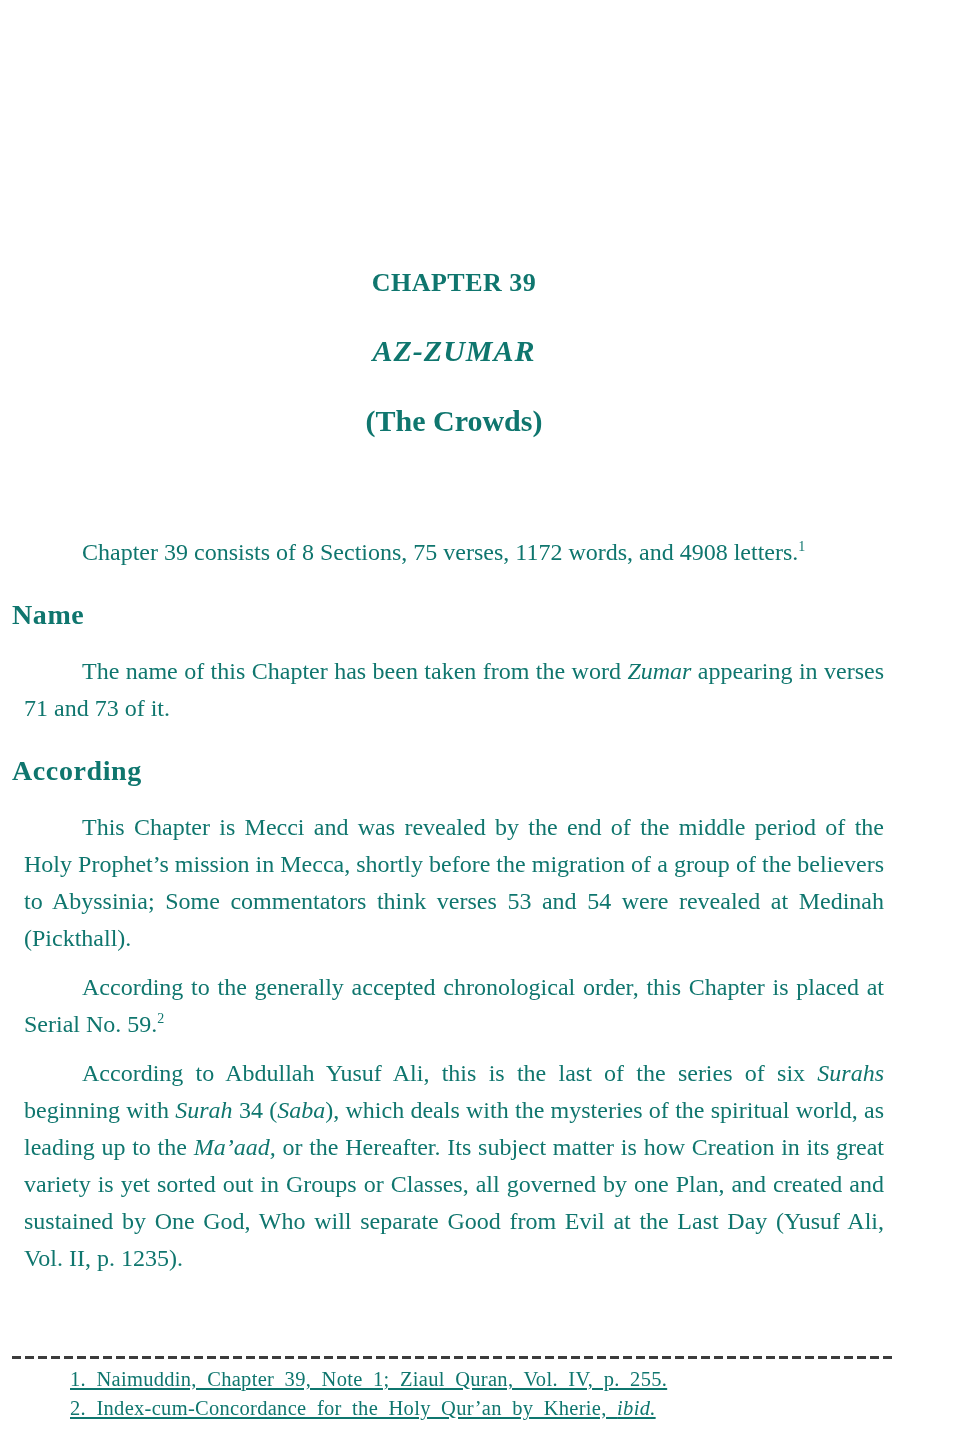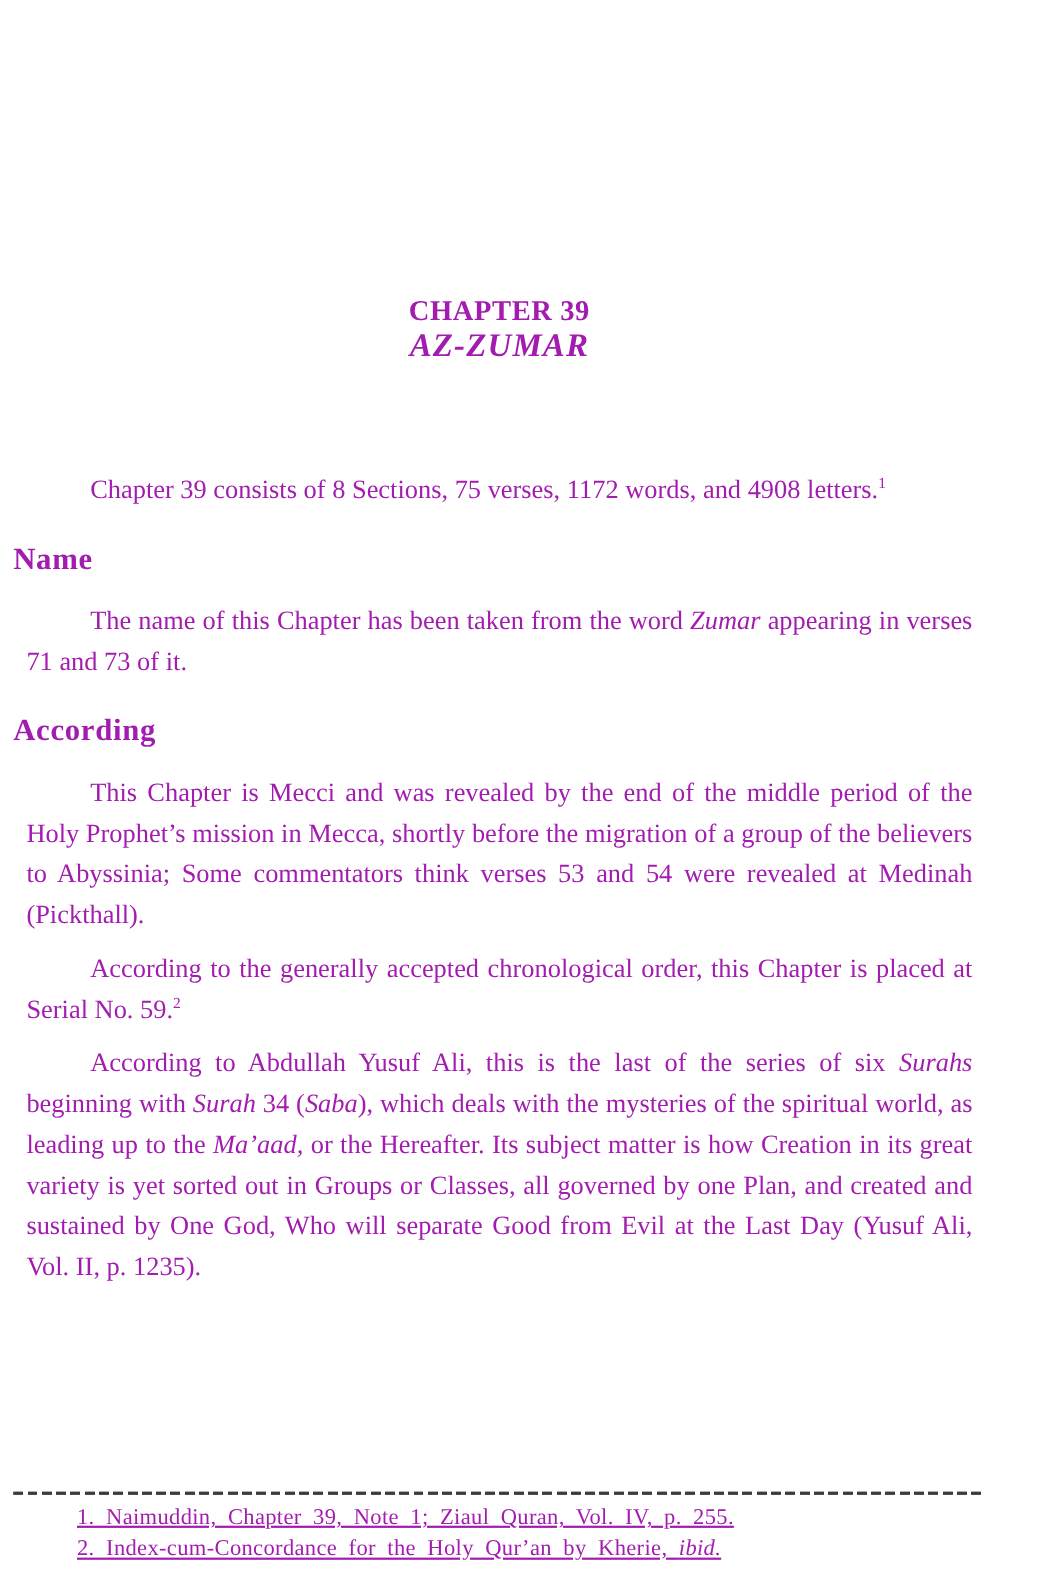--- a/index.html
+++ b/index.html
@@ -7,35 +7,36 @@
     padding: 0;
     background: #ffffff;
   }
   .page {
     position: relative;
     width: 908px;
     height: 1430px;
     box-sizing: border-box;
     padding: 268px 12px 0 12px;
     background: #ffffff;
-    color: #a21caf;
+    color: #0f766e;
     font-family: "Liberation Serif", serif;
     overflow: hidden;
   }
   .chapter-num {
     font-size: 26px;
     font-weight: bold;
     text-align: center;
     letter-spacing: 0.5px;
   }
   .chapter-title {
     font-size: 30px;
     font-weight: bold;
     font-style: italic;
     text-align: center;
+    margin-top: 36px;
     letter-spacing: 1px;
   }
   .chapter-subtitle {
     font-size: 30px;
     font-weight: bold;
     text-align: center;
     margin-top: 36px;
   }
   .body-para {
     font-size: 24px;
@@ -87,20 +88,21 @@
   i { font-style: italic; }
 </style>
 </head>
 <body>
 
 <div class="page">
 
   <div class="heading-block">
     <div class="chapter-num">CHAPTER 39</div>
     <div class="chapter-title">AZ-ZUMAR</div>
+    <div class="chapter-subtitle">(The Crowds)</div>
   </div>
 
   <p class="body-para intro"><span>Chapter 39 consists of 8 Sections, 75 verses, 1172 words, and 4908 letters.</span><sup>1</sup></p>
 
   <h2 class="section-heading">Name</h2>
   <p class="body-para after-heading"><span>The name of this Chapter has been taken from the word </span><i>Zumar</i><span> appearing in verses 71 and 73 of it.</span></p>
 
   <h2 class="section-heading">According</h2>
   <p class="body-para after-heading">This Chapter is Mecci and was revealed by the end of the middle period of the Holy Prophet’s mission in Mecca, shortly before the migration of a group of the believers to Abyssinia; Some commentators think verses 53 and 54 were revealed at Medinah (Pickthall).</p>
   <p class="body-para"><span>According to the generally accepted chronological order, this Chapter is placed at Serial No. 59.</span><sup>2</sup></p>

